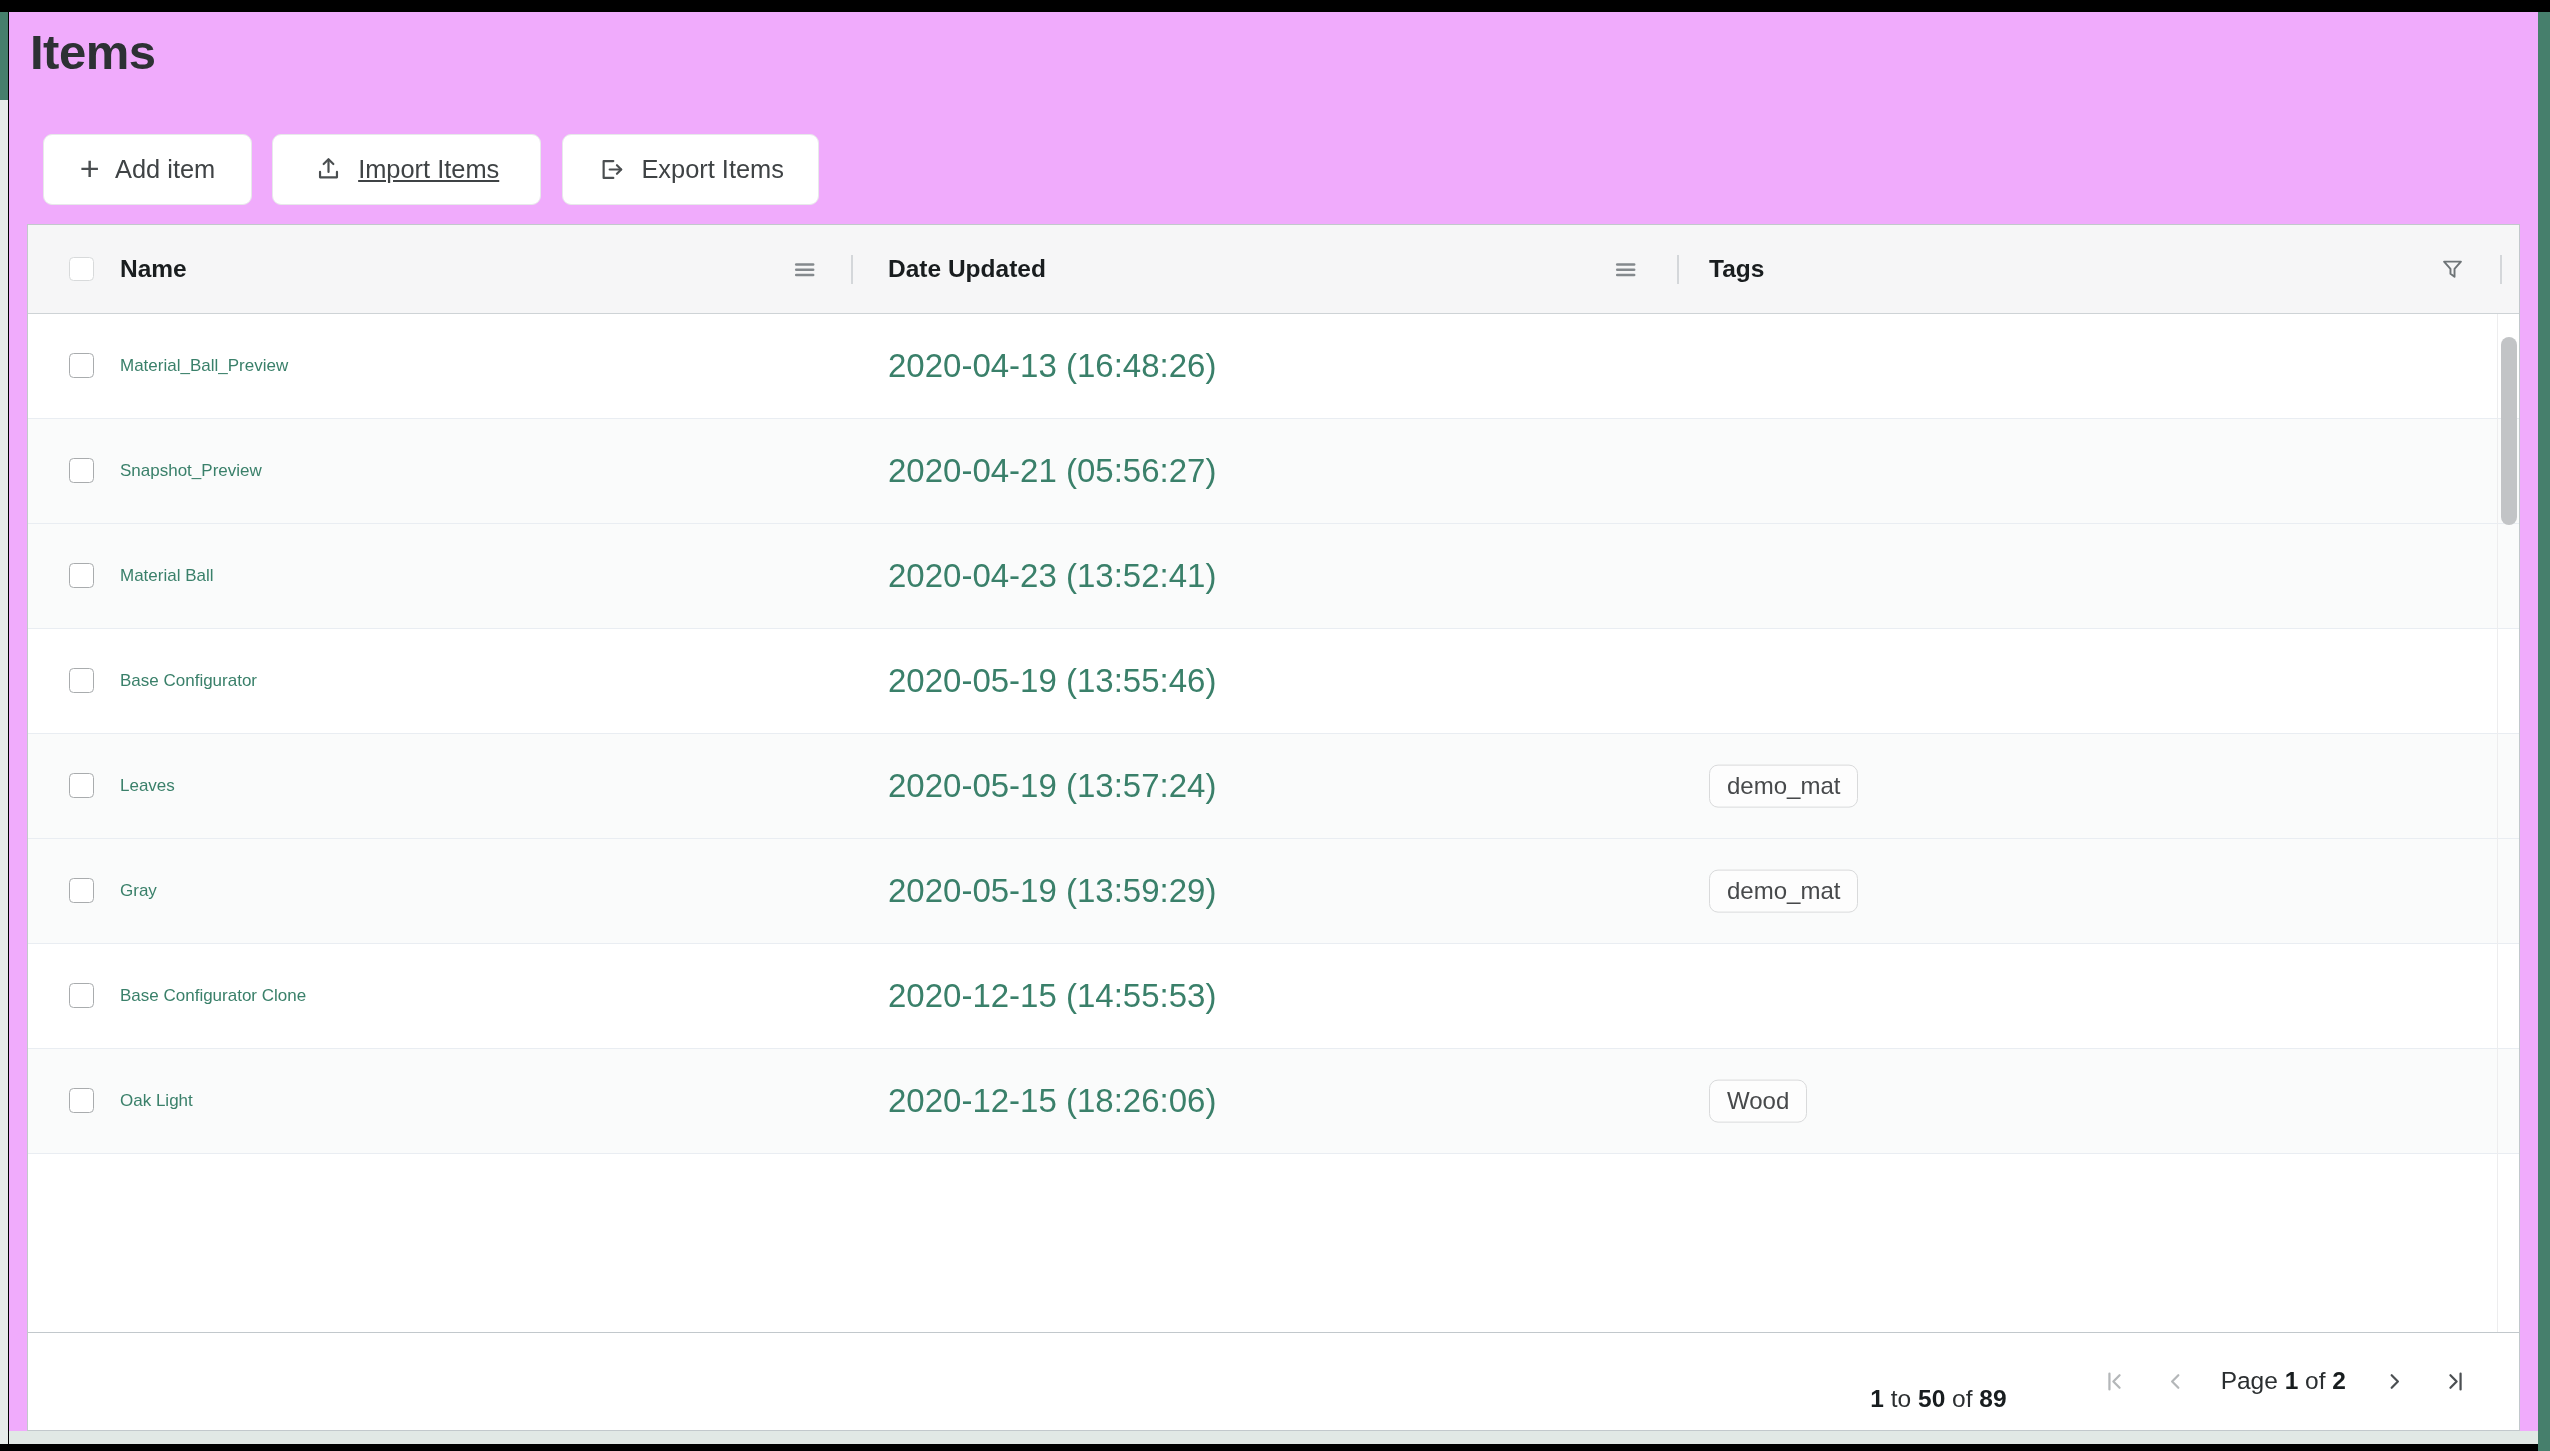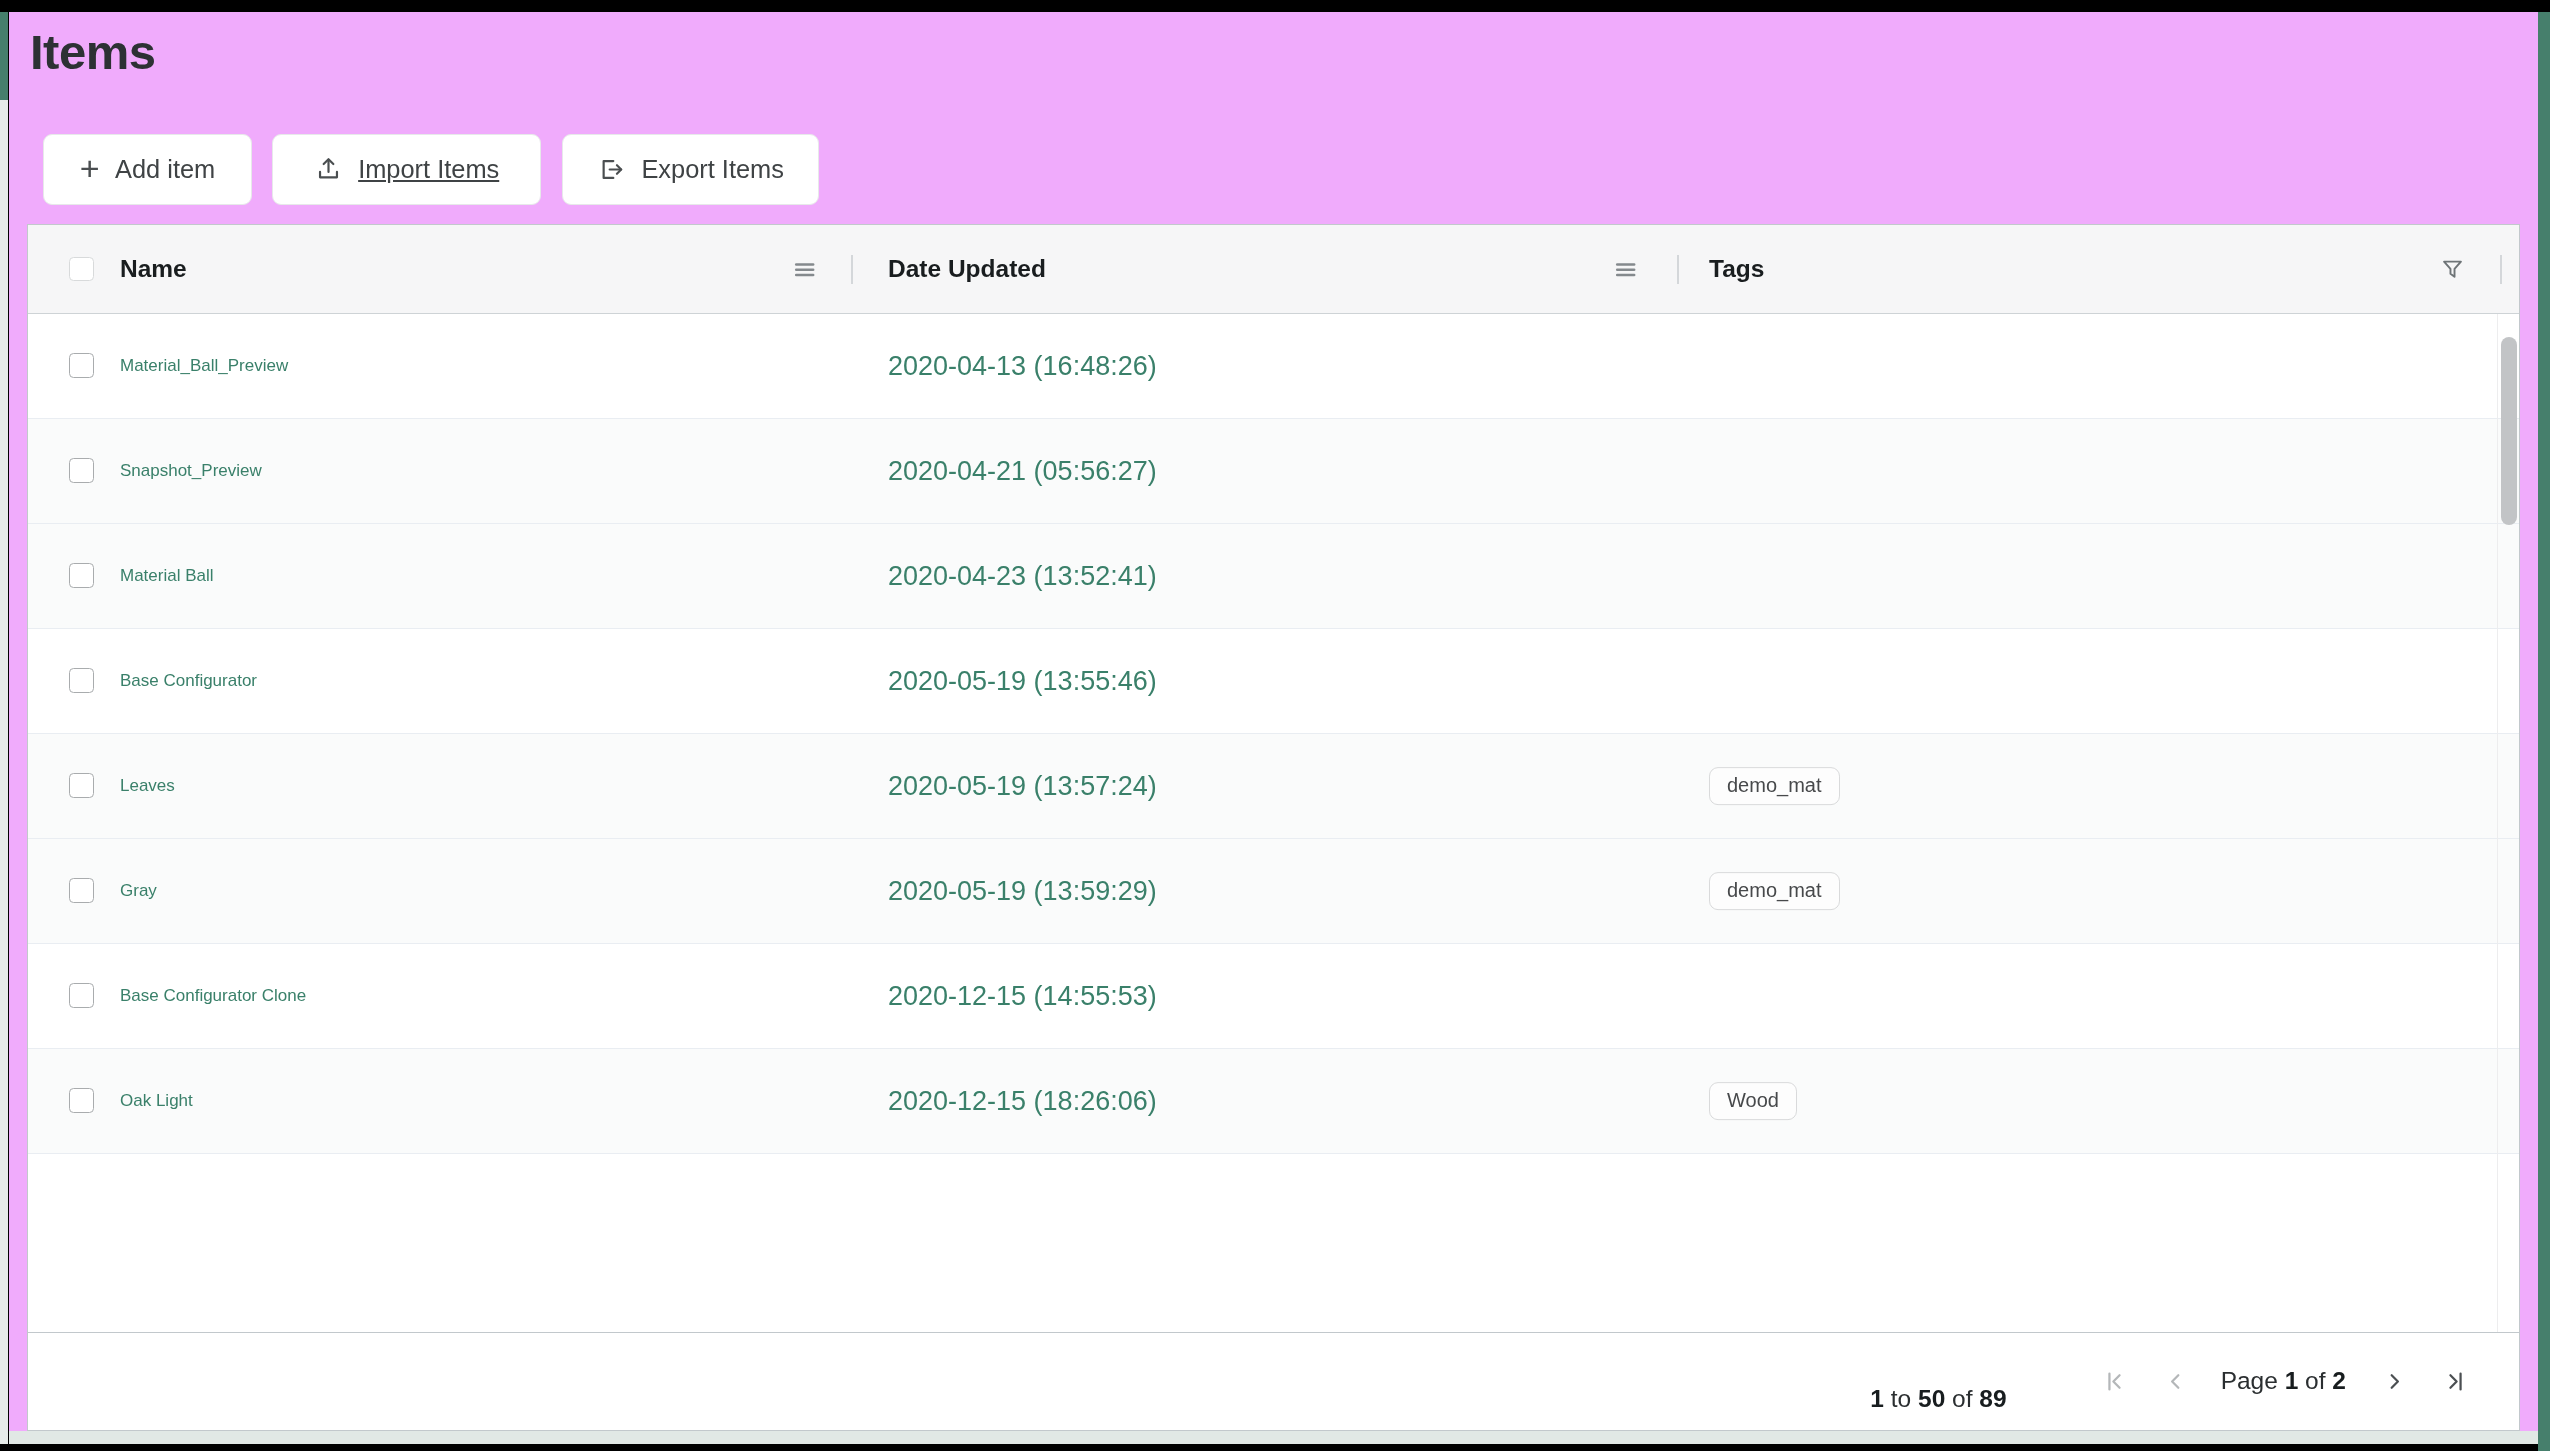--- a/index.html
+++ b/index.html
@@ -33,24 +33,24 @@
   .div-1{left:823px;} .div-2{left:1649px;} .div-3{left:2472px;}
 
   .checkbox{display:inline-block;width:24.5px;height:24.5px;border-radius:4.5px;background:#fff;box-sizing:border-box;cursor:pointer;}
   .hdr-cb{position:absolute;left:41px;top:32px;border:1.8px solid #d8dadb;}
   .row-cb{position:absolute;left:41px;top:50%;margin-top:-12.7px;border:1.8px solid #a9acae;}
 
   .rows-viewport{position:absolute;left:0;top:89px;width:100%;height:1020px;overflow:hidden;background:#fff;}
   .grid-row{position:relative;width:100%;height:105px;background:#fff;border-bottom:1.4px solid #e9edf2;box-sizing:border-box;}
   .grid-row.tint{background:#fafbfb;}
   .cell-name{position:absolute;left:92px;top:50%;transform:translateY(-50%);font-size:17px;color:#3a806a;cursor:pointer;}
-  .cell-date{position:absolute;left:860px;top:50%;transform:translateY(-50%);font-size:27px;color:#3a806a;}
+  .cell-date{position:absolute;left:860px;top:50%;transform:translateY(-50%);font-size:33px;color:#3a806a;}
   .cell-tags{position:absolute;left:1681px;top:50%;transform:translateY(-50%);display:flex;gap:12.7px;}
   .tag-badge{display:inline-block;border:1.8px solid #d9dadb;border-radius:9px;background:#fdfdfd;
-    padding:5.4px 17px;font-size:20px;color:#47494b;line-height:1.25;}
+    padding:5.4px 17px;font-size:24px;color:#47494b;line-height:1.25;}
 
   .vscroll-thumb{position:absolute;left:2473px;top:112px;width:16.3px;height:188px;border-radius:8.2px;background:#c2c4c6;cursor:pointer;}
   .vscroll-border{position:absolute;left:2469px;top:89px;width:0.9px;height:1020px;background:#ededee;}
 
   .pagination{position:absolute;left:0;bottom:0;width:100%;height:98px;border-top:0.9px solid #c2c8cc;background:#fff;
     box-sizing:border-box;display:flex;align-items:center;justify-content:flex-end;padding-right:50px;font-size:24.5px;color:#2a2e30;}
   .pg-summary{margin-right:94px;white-space:pre;margin-top:36px;}
   .pg-b{font-weight:700;color:#181d1f;}
   .pg-icon{display:flex;align-items:center;justify-content:center;cursor:pointer;}
   .pg-icon.disabled svg{stroke:#b4b7b9;}

